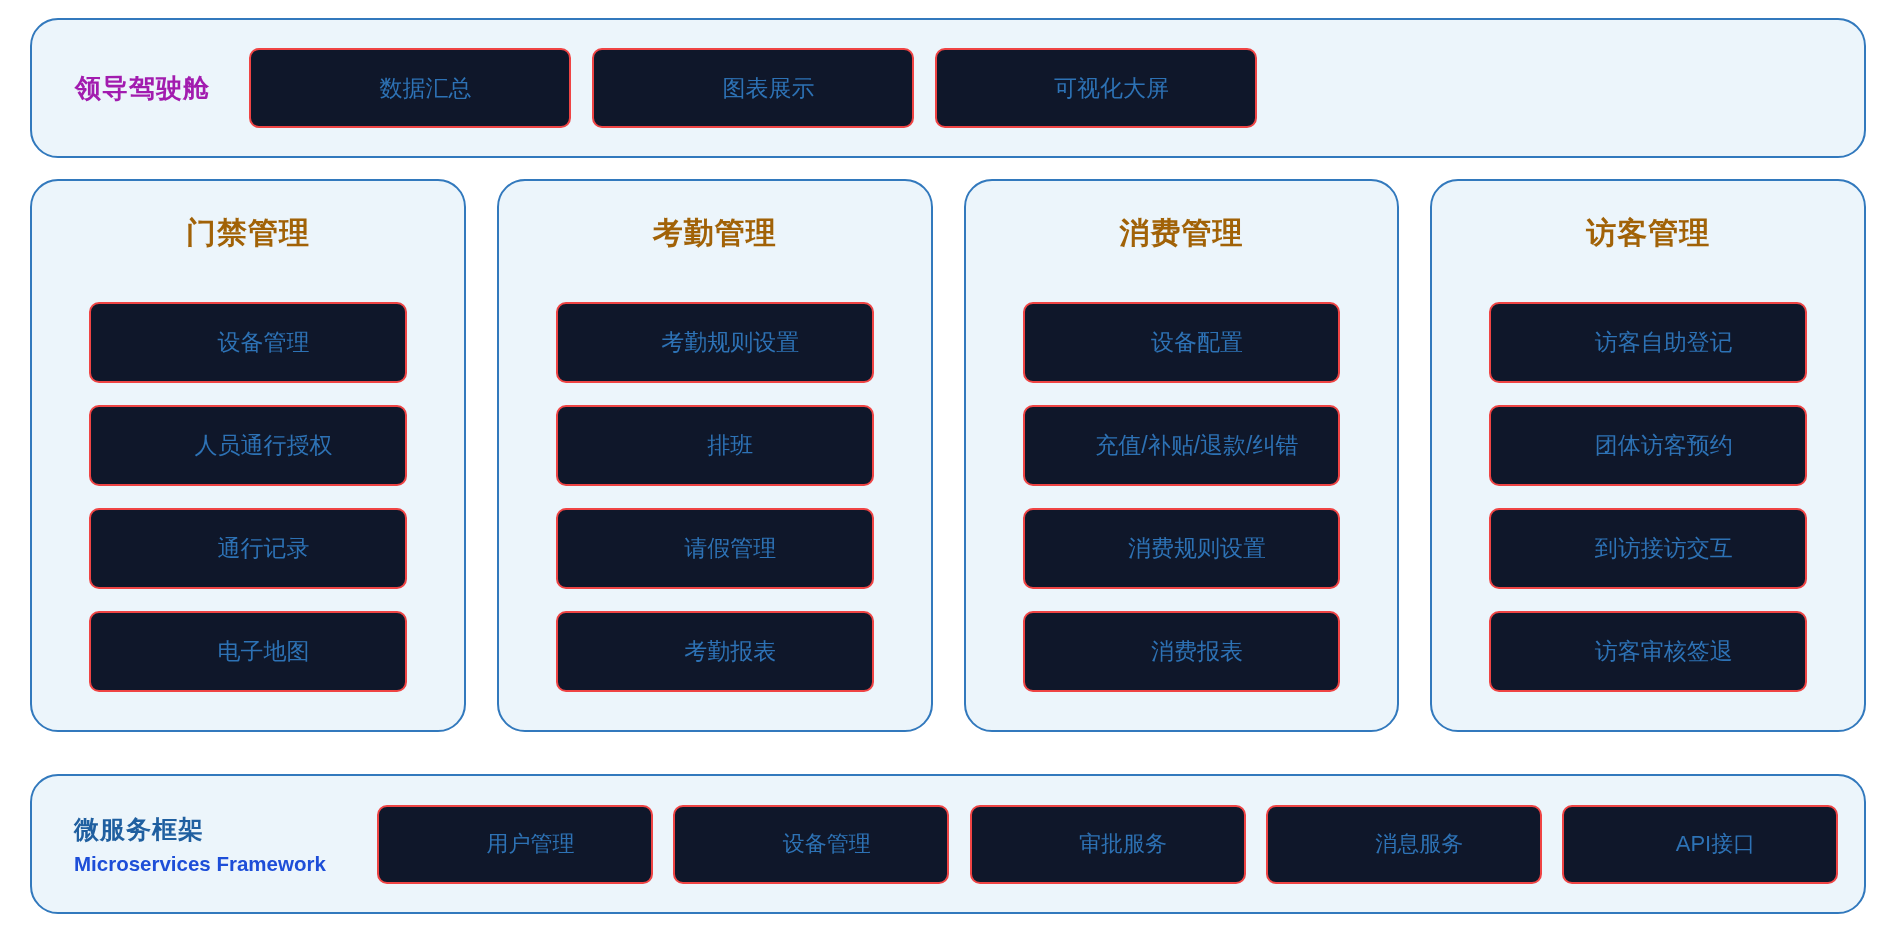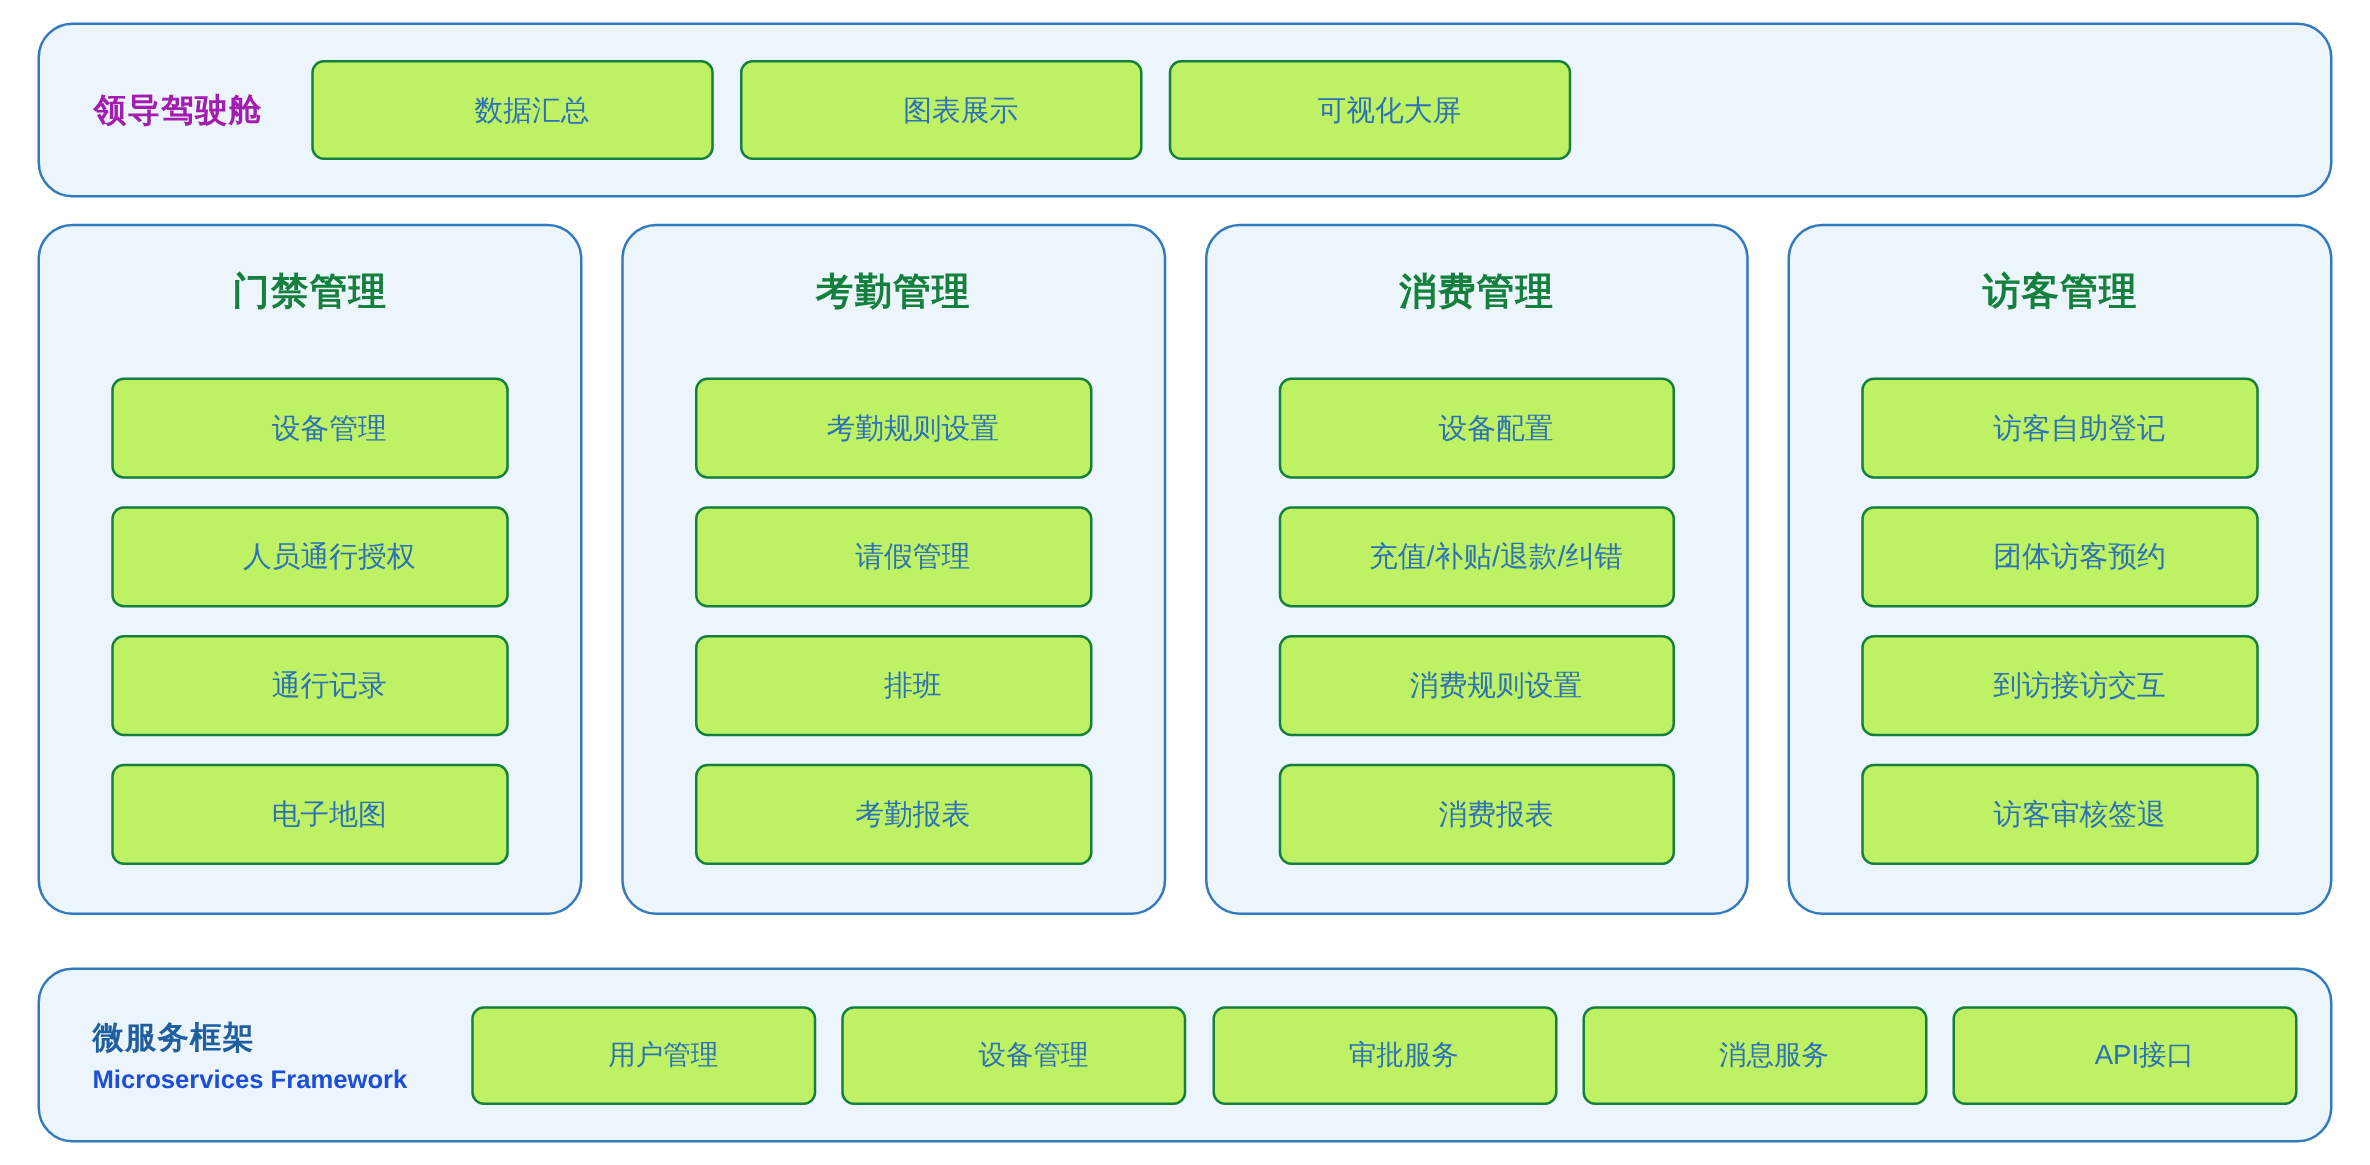--- a/index.html
+++ b/index.html
@@ -30,22 +30,22 @@
   .banner-label {
     color: #a21caf;
     font-weight: bold;
     font-size: 26px;
     letter-spacing: 1px;
     margin-right: 39px;
     white-space: nowrap;
   }
   .banner-top .btn-row { display: flex; gap: 21px; }
   .btn {
-    background: #bef264;
-    border: 2px solid #15803d;
+    background: #0f172a;
+    border: 2px solid #ef4444;
     border-radius: 10px;
     color: #2d72b5;
     font-size: 23px;
     display: flex;
     align-items: center;
     justify-content: center;
     white-space: nowrap;
     cursor: pointer;
     padding-left: 31px;
   }
@@ -58,21 +58,21 @@
     gap: 31px;
   }
   .panel {
     flex: 1 1 0;
     display: flex;
     flex-direction: column;
     align-items: center;
     padding-top: 32px;
   }
   .panel-title {
-    color: #15803d;
+    color: #a16207;
     font-weight: bold;
     font-size: 30px;
     letter-spacing: 1px;
   }
   .panel-btns {
     margin-top: 48px;
     width: calc(100% - 114px);
     display: flex;
     flex-direction: column;
     gap: 22px;
@@ -129,22 +129,22 @@
         <div class="btn">人员通行授权</div>
         <div class="btn">通行记录</div>
         <div class="btn">电子地图</div>
       </div>
     </div>
 
     <div class="container panel">
       <div class="panel-title">考勤管理</div>
       <div class="panel-btns">
         <div class="btn">考勤规则设置</div>
+        <div class="btn">排班</div>
         <div class="btn">请假管理</div>
-        <div class="btn">排班</div>
         <div class="btn">考勤报表</div>
       </div>
     </div>
 
     <div class="container panel">
       <div class="panel-title">消费管理</div>
       <div class="panel-btns">
         <div class="btn">设备配置</div>
         <div class="btn">充值/补贴/退款/纠错</div>
         <div class="btn">消费规则设置</div>

